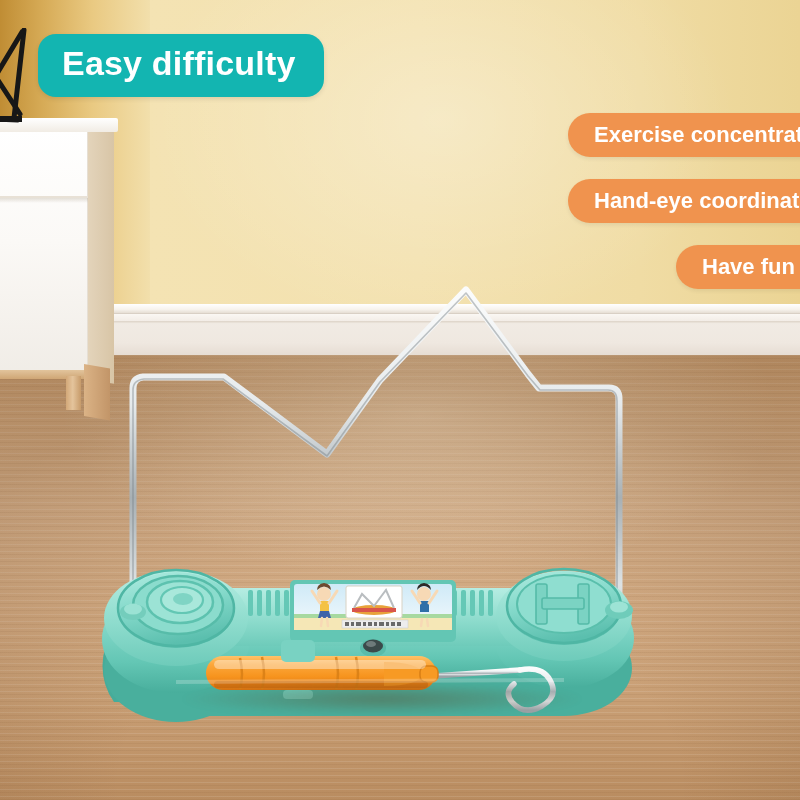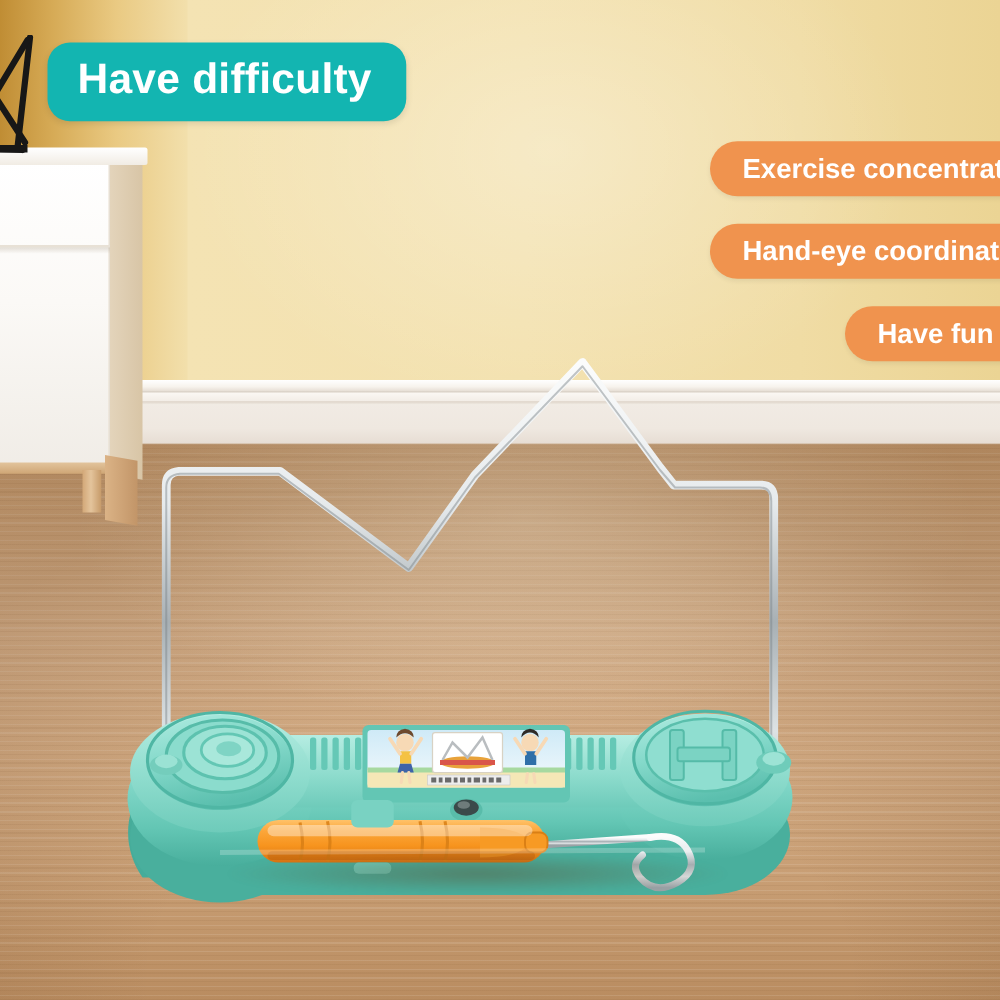--- a/index.html
+++ b/index.html
@@ -385,21 +385,21 @@
         <rect x="130" y="403" width="214" height="7" rx="4" fill="rgba(150,72,8,.25)"></rect>
       </g>
 
       <rect x="197" y="362" width="34" height="22" rx="5" fill="#79D2C2"></rect>
       <rect x="199" y="412" width="30" height="9" rx="4" fill="#6BCBBA"></rect>
 
       <path d="M92 404 L480 402" stroke="rgba(255,255,255,.22)" stroke-width="4" fill="none"></path>
     </svg>
   </div>
 
-  <div class="badge-easy">Have difficulty</div>
+  <div class="badge-easy">Easy difficulty</div>
 
   <div class="badge-o b1">Exercise concentration</div>
 
   <div class="badge-o b2">Hand-eye coordination</div>
 
   <div class="badge-o b3">Have fun</div>
 
 </div>
 
 </body></html>

